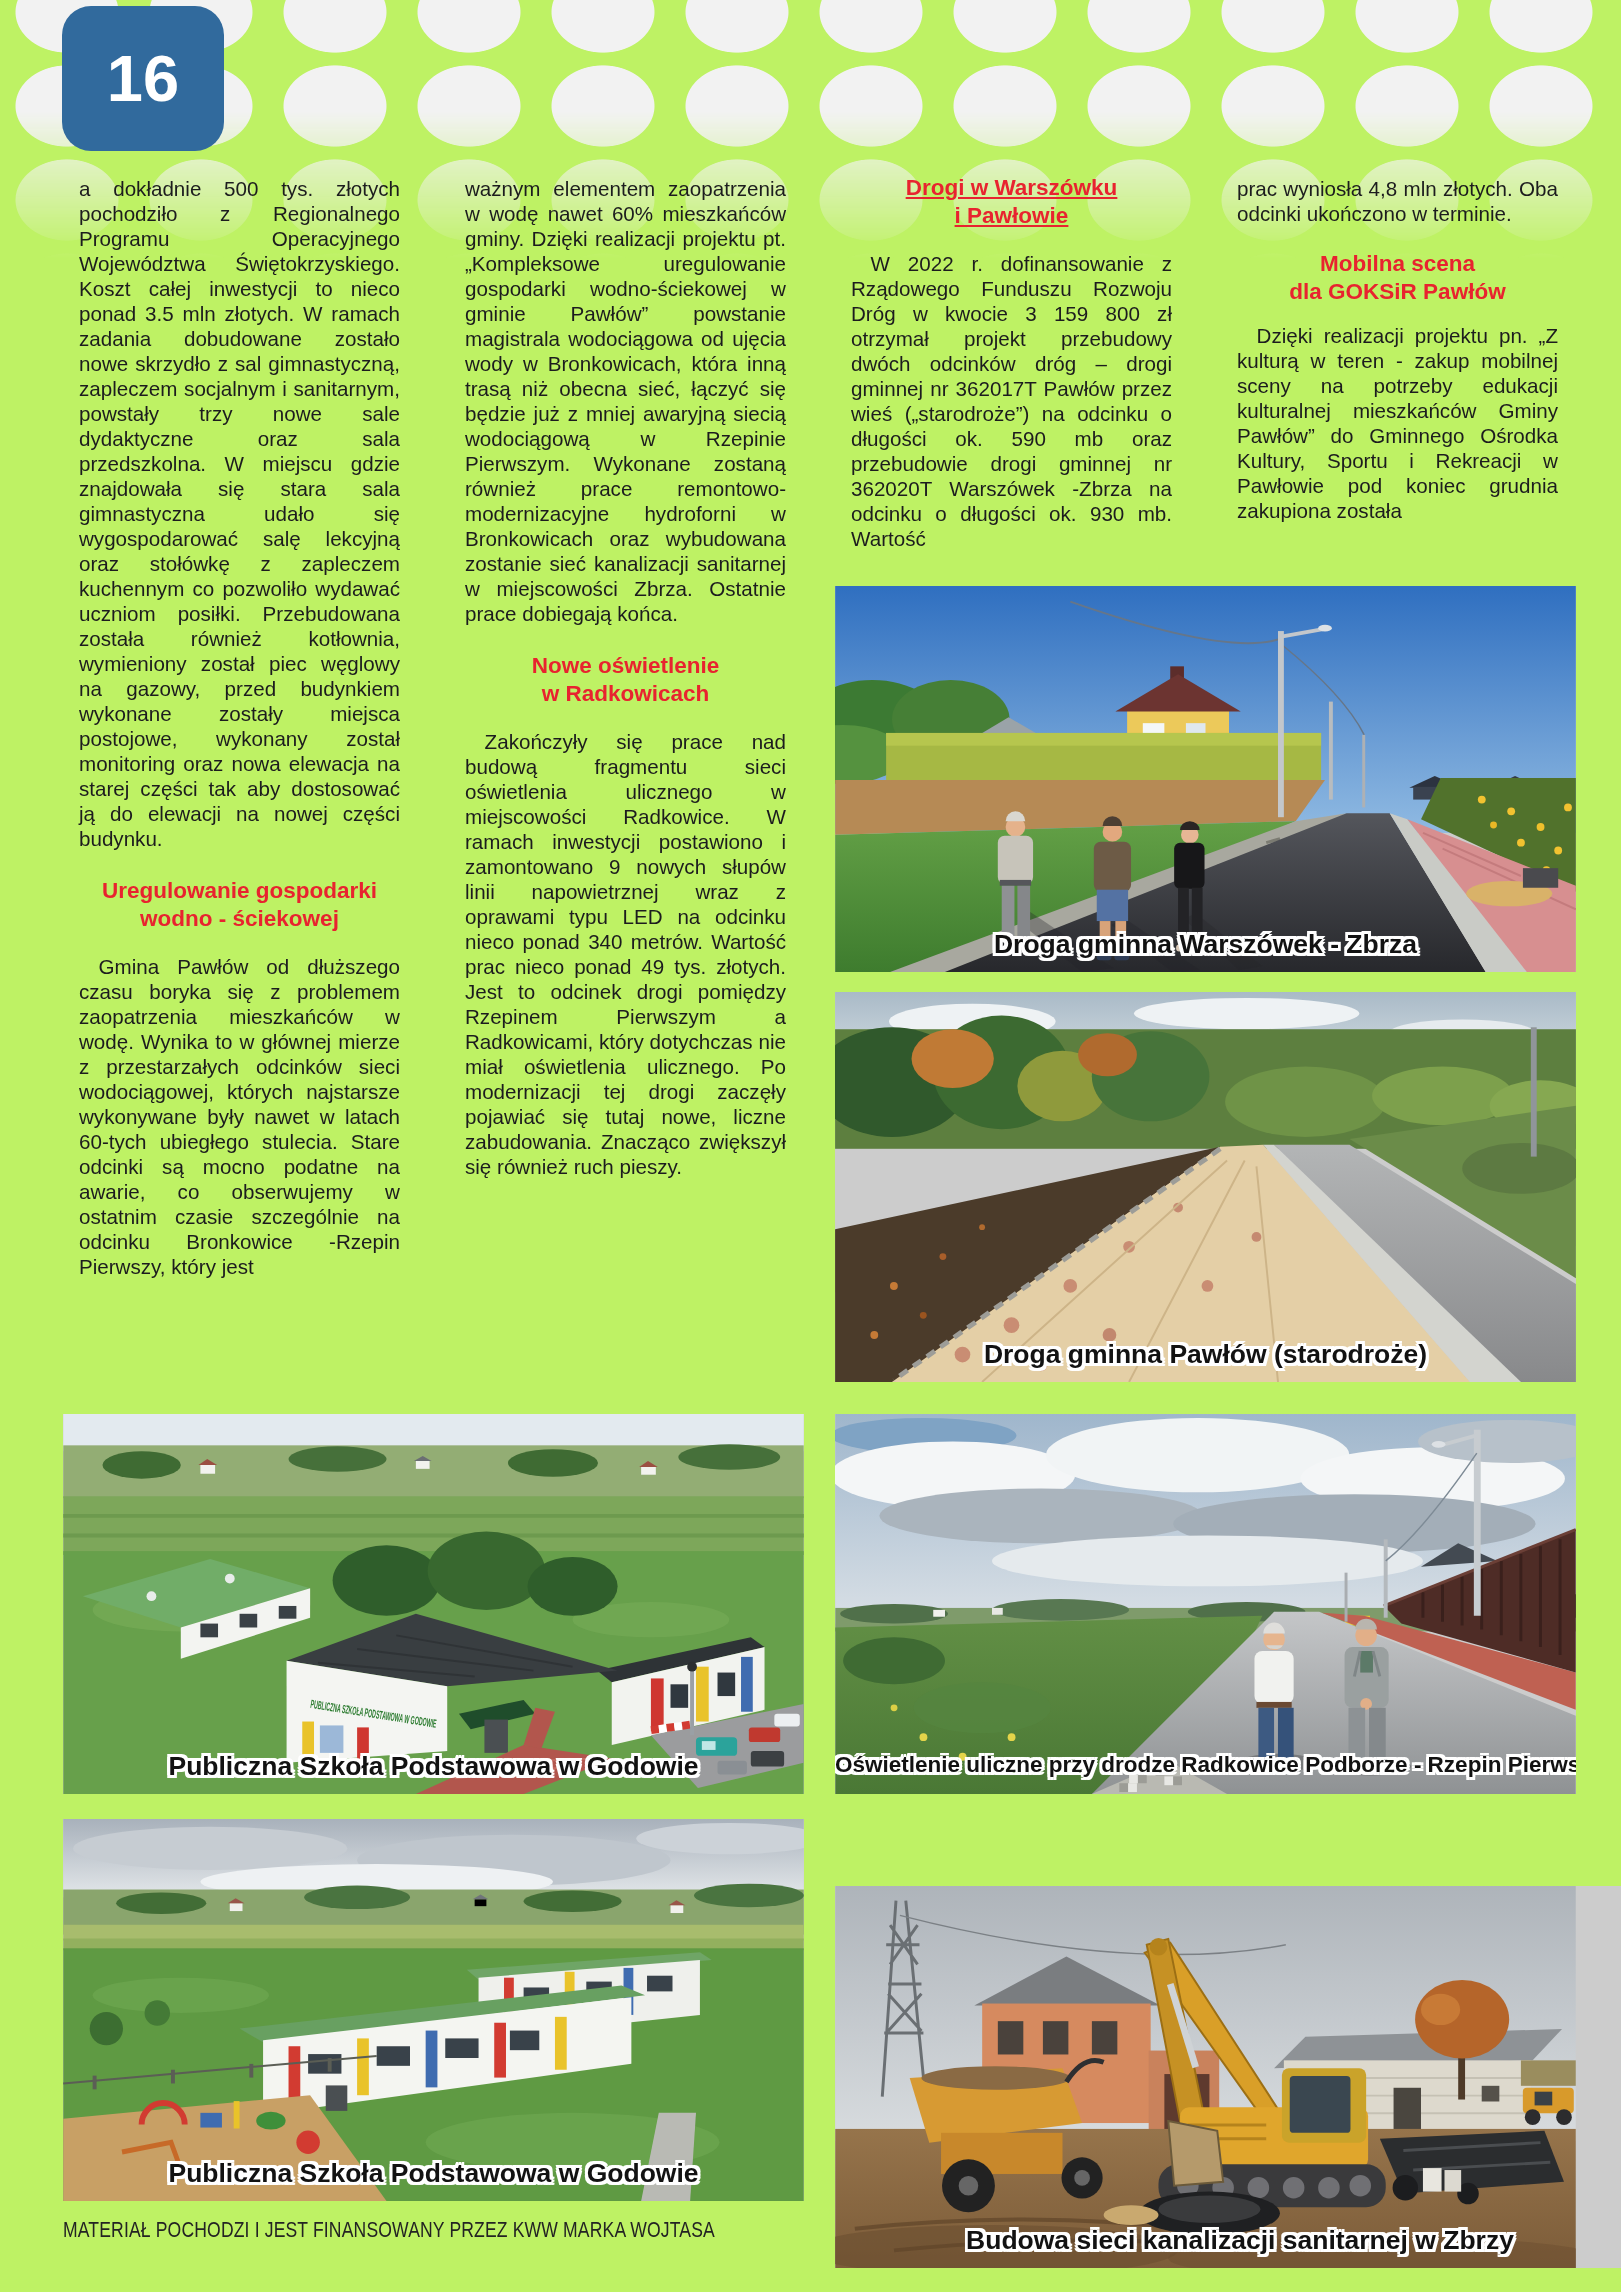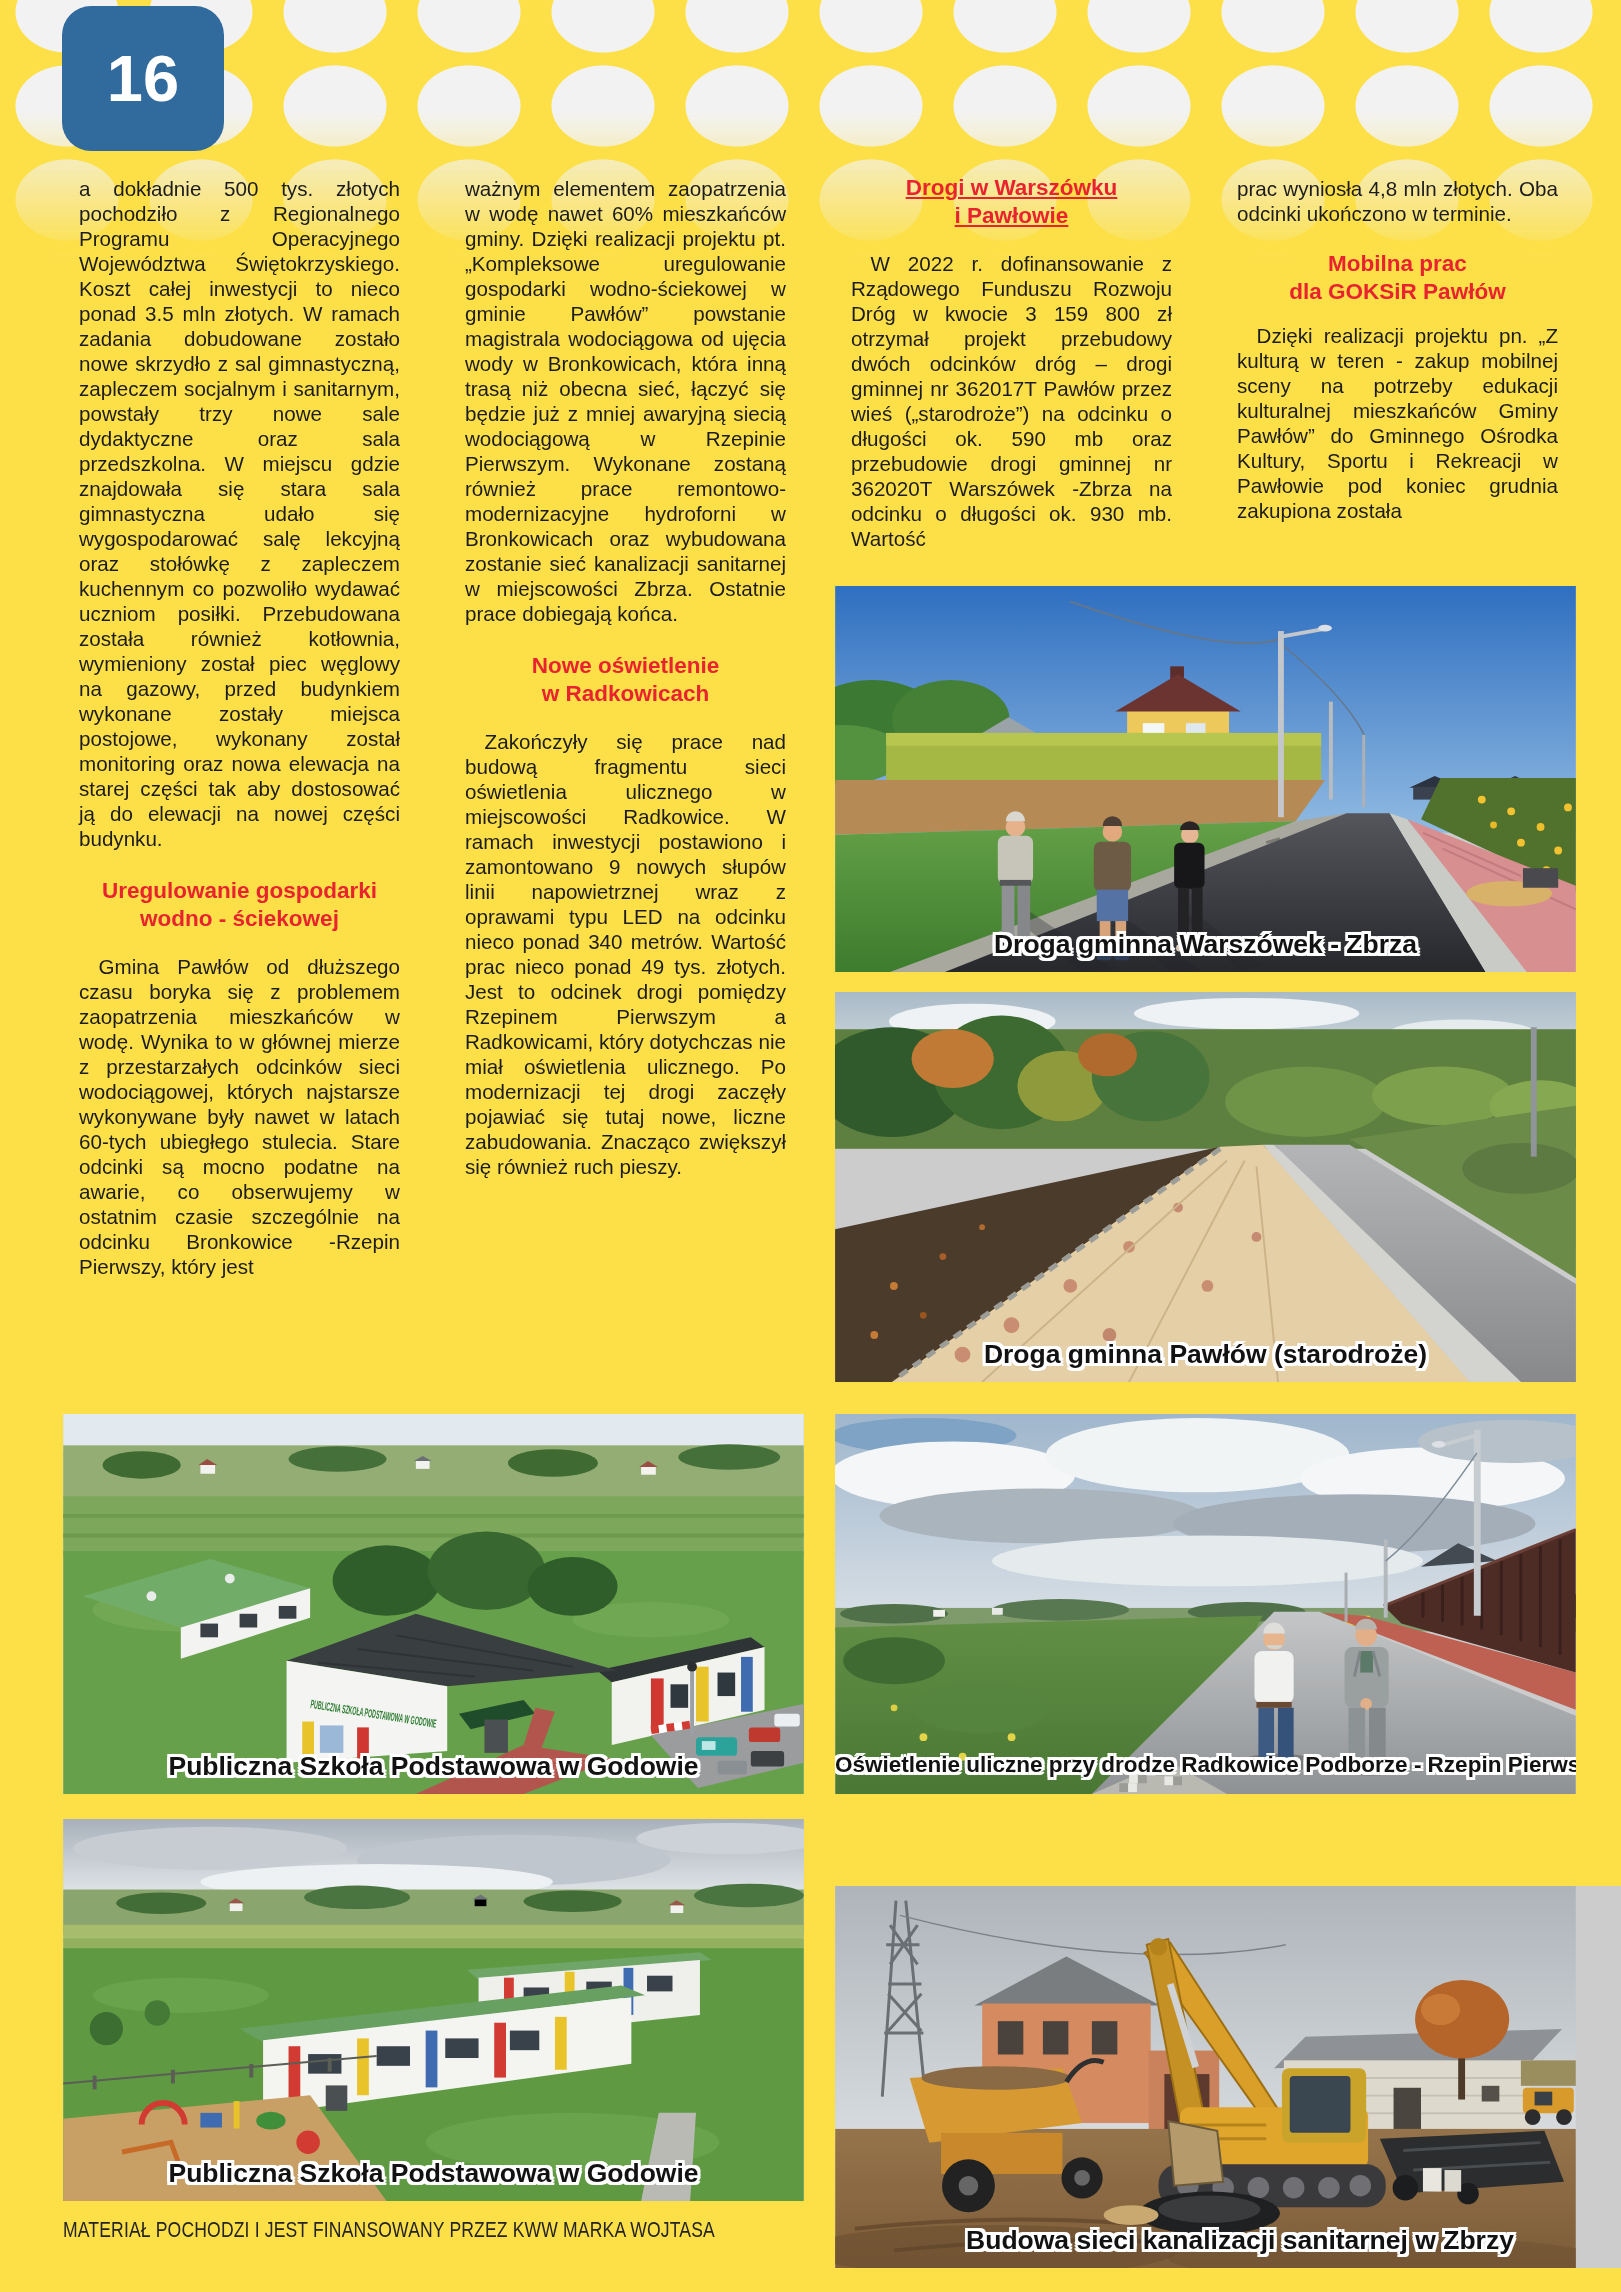--- a/index.html
+++ b/index.html
@@ -1,17 +1,17 @@
 <!DOCTYPE html>
 <html lang="pl"><head>
 <meta charset="utf-8">
 <style>
   html,body{margin:0;padding:0;}
   body{background:#fff;font-family:"Liberation Sans",sans-serif;}
-  .page{position:relative;width:1621px;height:2293px;background:#fde047;overflow:hidden;}
+  .page{position:relative;width:1621px;height:2293px;background:#bef264;overflow:hidden;}
   .dots{position:absolute;left:0;top:-35px;width:100%;height:294px;
     background-image:radial-gradient(52px 41px at 50% 50%, #f2f2f2 98%, rgba(255,255,255,0) 100%);
     background-size:134px 94px;
     -webkit-mask-image:linear-gradient(to bottom,#000 50%,transparent 100%);
             mask-image:linear-gradient(to bottom,#000 50%,transparent 100%);
   }
   .pageno{position:absolute;left:62px;top:5.9px;width:162px;height:145px;background:#316a9d;
     border-radius:29px;display:flex;align-items:center;justify-content:center;
     color:#fff;font-size:65px;font-weight:700;z-index:3;}
   .col{position:absolute;top:160px;width:353px;font-size:20.6px;line-height:25px;
@@ -57,21 +57,21 @@
   </div>
 
   <div class="col" style="left:835px;">
     <div class="redhead first">Drogi w Warszówku
 i Pawłowie</div>
     <p class="indent">W 2022 r. dofinansowanie z Rządowego Funduszu Rozwoju Dróg w kwocie 3 159 800 zł otrzymał projekt przebudowy dwóch odcinków dróg – drogi gminnej nr 362017T Pawłów przez wieś („starodroże”) na odcinku o długości ok. 590 mb oraz przebudowie drogi gminnej nr 362020T Warszówek -Zbrza na odcinku o długości ok. 930 mb. Wartość</p>
   </div>
 
   <div class="col" style="left:1221px;">
     <p>prac wyniosła 4,8 mln złotych. Oba odcinki ukończono w terminie.</p>
-    <div class="redhead tight">Mobilna prac
+    <div class="redhead tight">Mobilna scena
 dla GOKSiR Pawłów</div>
     <p class="indent">Dzięki realizacji projektu pn. „Z kulturą w teren - zakup mobilnej sceny na potrzeby edukacji kulturalnej mieszkańców Gminy Pawłów” do Gminnego Ośrodka Kultury, Sportu i Rekreacji w Pawłowie pod koniec grudnia zakupiona została</p>
   </div>
 
   <div class="photo" style="left:835px;top:992px;width:741px;height:390px;">
     <svg width="741" height="390" viewBox="0 0 756 398">
       <defs>
         <linearGradient id="p2sky" x1="0" y1="0" x2="0" y2="1">
             <stop offset="0" stop-color="#a9bac7"></stop>
             <stop offset="1" stop-color="#dfe6ea"></stop>

